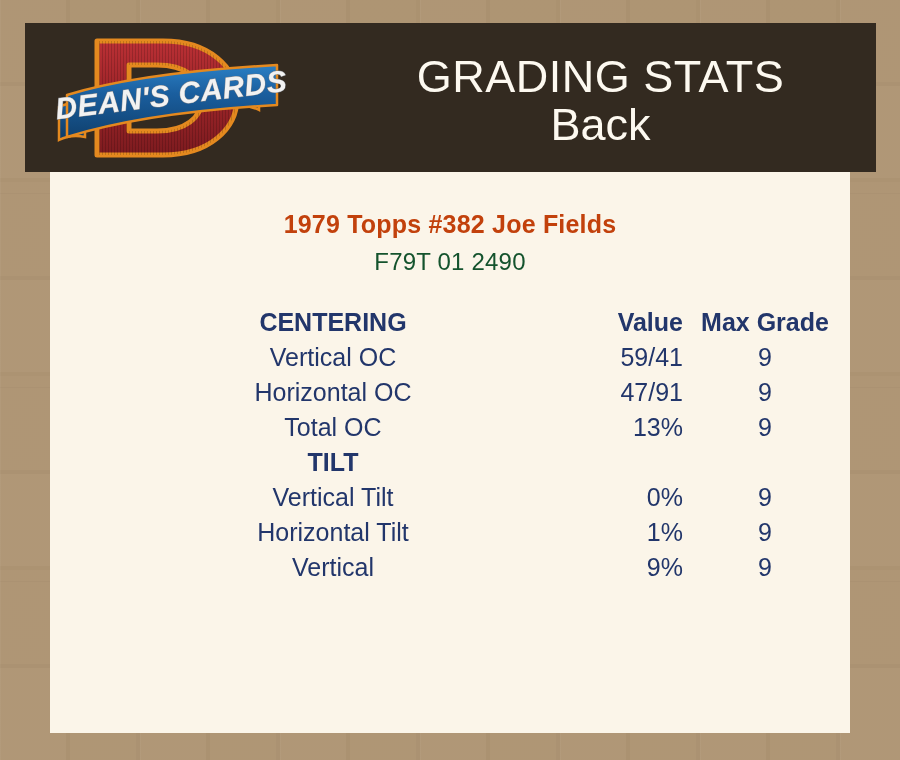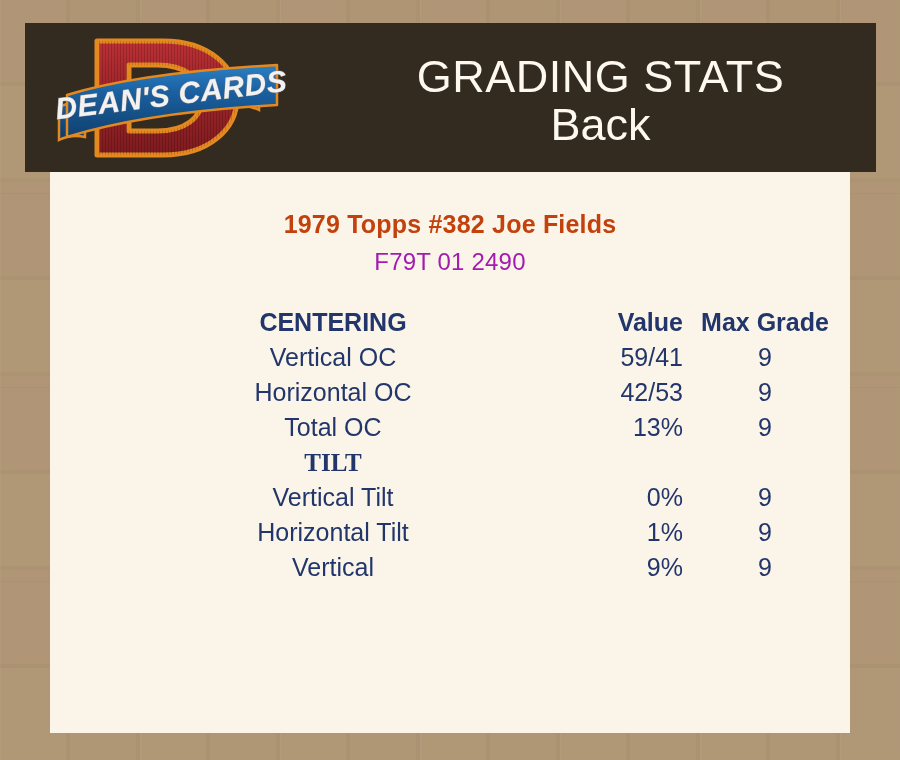--- a/index.html
+++ b/index.html
@@ -114,21 +114,21 @@
     font-weight: bold;
     letter-spacing: 0.2px;
     white-space: nowrap;
   }
   #card-serial {
     position: absolute;
     left: 0;
     top: 76px;
     width: 100%;
     text-align: center;
-    color: #a21caf;
+    color: #14532d;
     font-size: 24px;
     font-weight: normal;
     letter-spacing: 0.2px;
     white-space: nowrap;
   }
 
   
   #stats-table {
     position: absolute;
     left: 103px;
@@ -143,21 +143,21 @@
     vertical-align: middle;
     font-size: 25px;
     white-space: nowrap;
   }
   #stats-table td.col-label { width: 360px; text-align: center; }
   #stats-table td.col-value { width: 170px; text-align: right; }
   #stats-table td.col-grade { width: 164px; text-align: center; }
 
   tr.header-row td { font-weight: bold; }
   tr.section-row td { font-weight: bold; }
-  tr.section-row td.col-label { padding-left: 0; font-family: Liberation Serif, serif; }
+  tr.section-row td.col-label { padding-left: 0; }
   tr.data-row td.col-label { padding-left: 50px; font-weight: normal; }
   tr.data-row td.col-value,
   tr.data-row td.col-grade { font-weight: normal; }
 </style>
 </head>
 <body>
 
 <div id="page">
 
   <div id="bg-texture"></div>
@@ -226,21 +226,21 @@
             <td class="col-value">Value</td>
             <td class="col-grade">Max Grade</td>
           </tr>
           <tr class="data-row">
             <td class="col-label">Vertical OC</td>
             <td class="col-value">59/41</td>
             <td class="col-grade">9</td>
           </tr>
           <tr class="data-row">
             <td class="col-label">Horizontal OC</td>
-            <td class="col-value">42/53</td>
+            <td class="col-value">47/91</td>
             <td class="col-grade">9</td>
           </tr>
           <tr class="data-row">
             <td class="col-label">Total OC</td>
             <td class="col-value">13%</td>
             <td class="col-grade">9</td>
           </tr>
           <tr class="section-row">
             <td class="col-label">TILT</td>
             <td class="col-value"></td>

